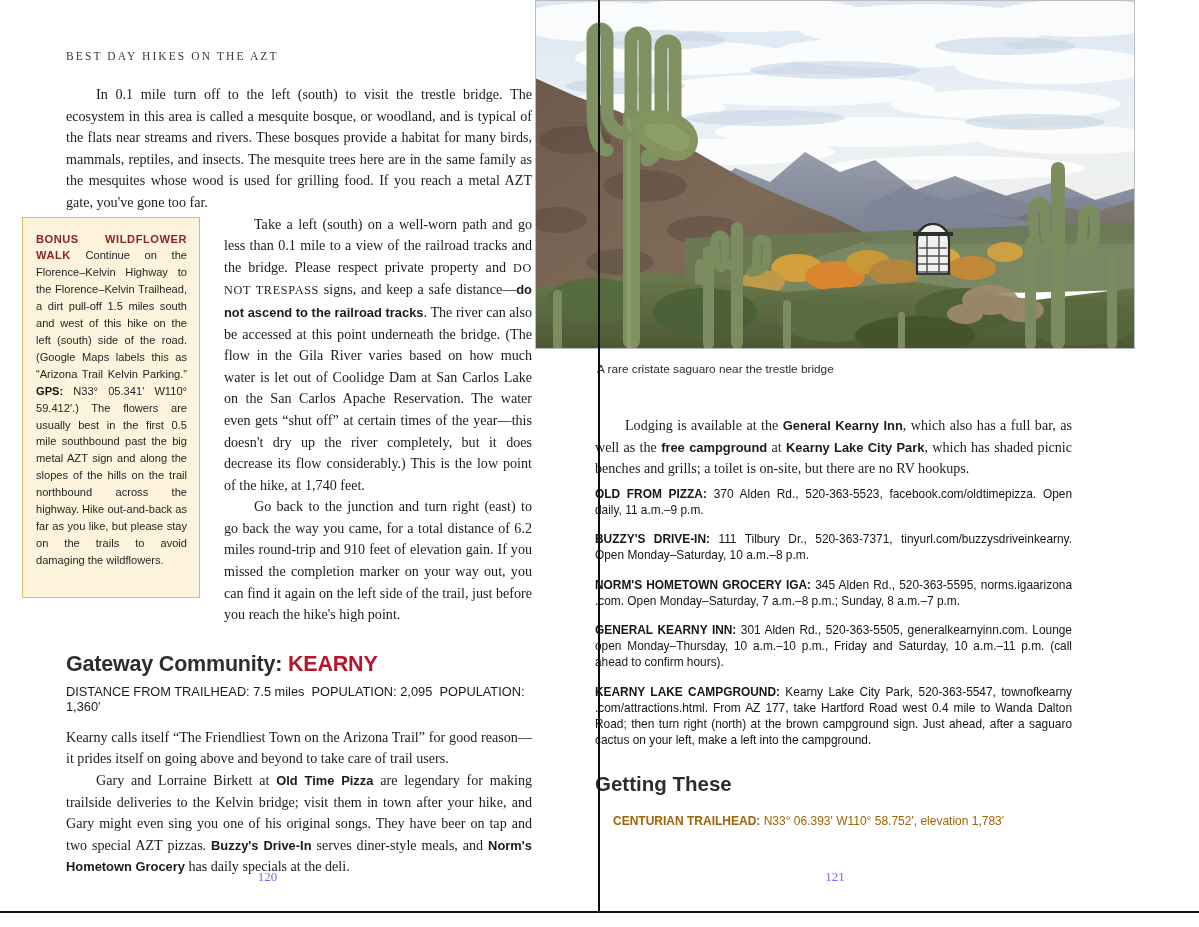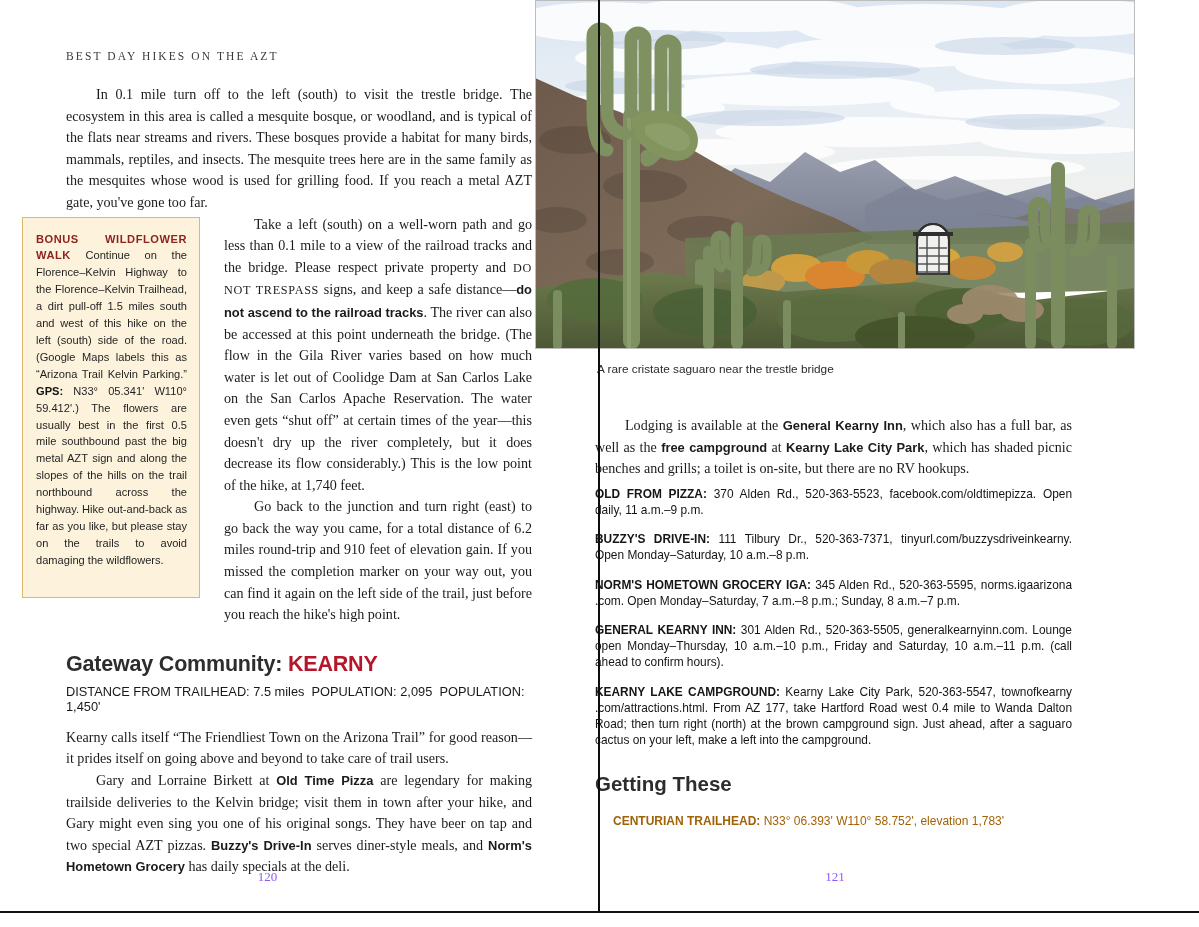--- a/index.html
+++ b/index.html
@@ -163,21 +163,21 @@
         <div class="narrow-col">
           <p class="bodytext indent"><span>Take a left (south) on a well-worn path and go less than 0.1 mile to a view of the railroad tracks and the bridge. Please respect private property and </span><span class="smallcaps">DO NOT TRESPASS</span><span> signs, and keep a safe distance—</span><b>do not ascend to the railroad tracks</b><span>. The river can also be accessed at this point underneath the bridge. (The flow in the Gila River varies based on how much water is let out of Coolidge Dam at San Carlos Lake on the San Carlos Apache Reservation. The water even gets “shut off” at certain times of the year—this doesn't dry up the river completely, but it does decrease its flow considerably.) This is the low point of the hike, at 1,740 feet.</span></p>
 
           <p class="bodytext indent">Go back to the junction and turn right (east) to go back the way you came, for a total distance of 6.2 miles round-trip and 910 feet of elevation gain. If you missed the completion marker on your way out, you can find it again on the left side of the trail, just before you reach the hike's high point.</p>
         </div>
 
       </div>
 
       <h2 class="gw-heading"><span>Gateway Community: </span><span class="town">KEARNY</span></h2>
 
-      <p class="stats-line"><b>DISTANCE FROM TRAILHEAD:</b><span> 7.5 miles</span>&nbsp;&nbsp;<b>POPULATION:</b><span> 2,095</span>&nbsp;&nbsp;<b>POPULATION:</b><span> 1,450'</span></p>
+      <p class="stats-line"><b>DISTANCE FROM TRAILHEAD:</b><span> 7.5 miles</span>&nbsp;&nbsp;<b>POPULATION:</b><span> 2,095</span>&nbsp;&nbsp;<b>POPULATION:</b><span> 1,360'</span></p>
 
       <p class="bodytext">Kearny calls itself “The Friendliest Town on the Arizona Trail” for good reason—it prides itself on going above and beyond to take care of trail users.</p>
 
       <p class="bodytext indent"><span>Gary and Lorraine Birkett at </span><b>Old Time Pizza</b><span> are legendary for making trailside deliveries to the Kelvin bridge; visit them in town after your hike, and Gary might even sing you one of his original songs. They have beer on tap and two special AZT pizzas. </span><b>Buzzy's Drive-In</b><span> serves diner-style meals, and </span><b>Norm's Hometown Grocery</b><span> has daily specials at the deli.</span></p>
 
     </div>
 
     <div class="folio">120</div>
   </div>
 

